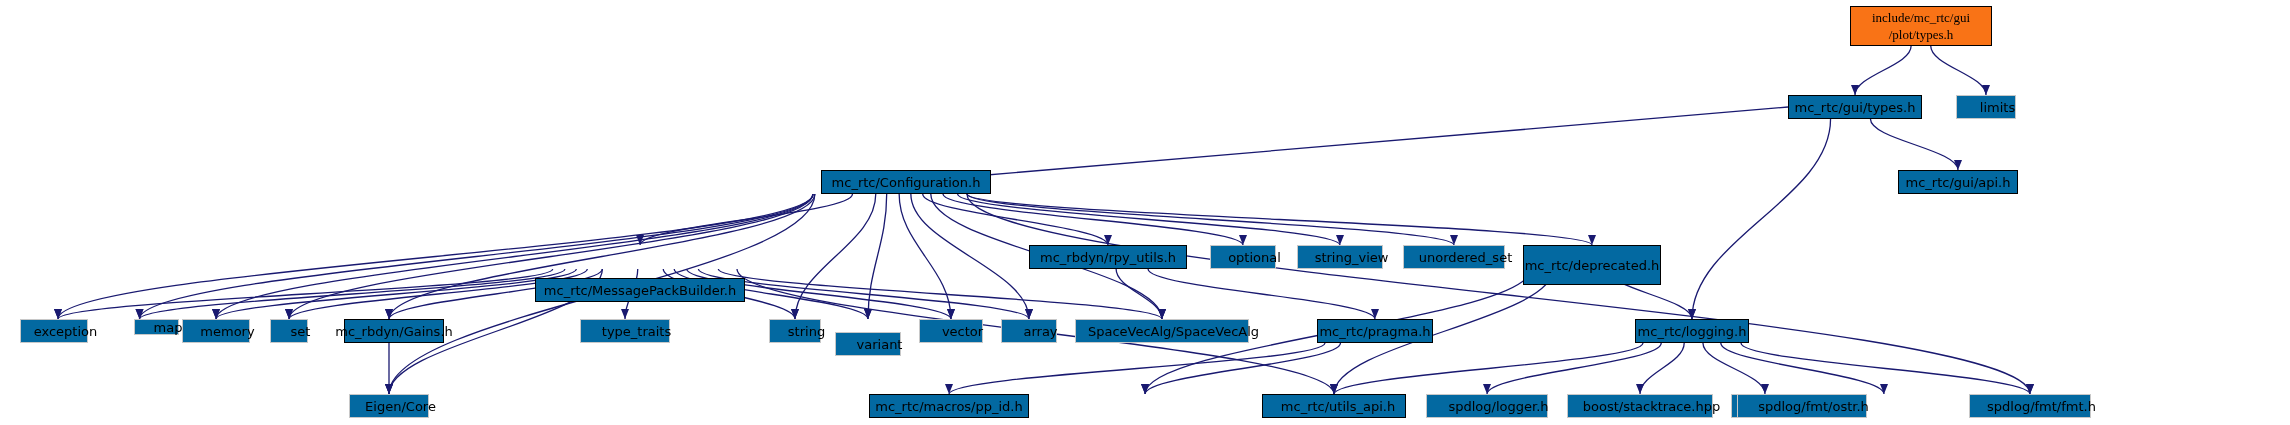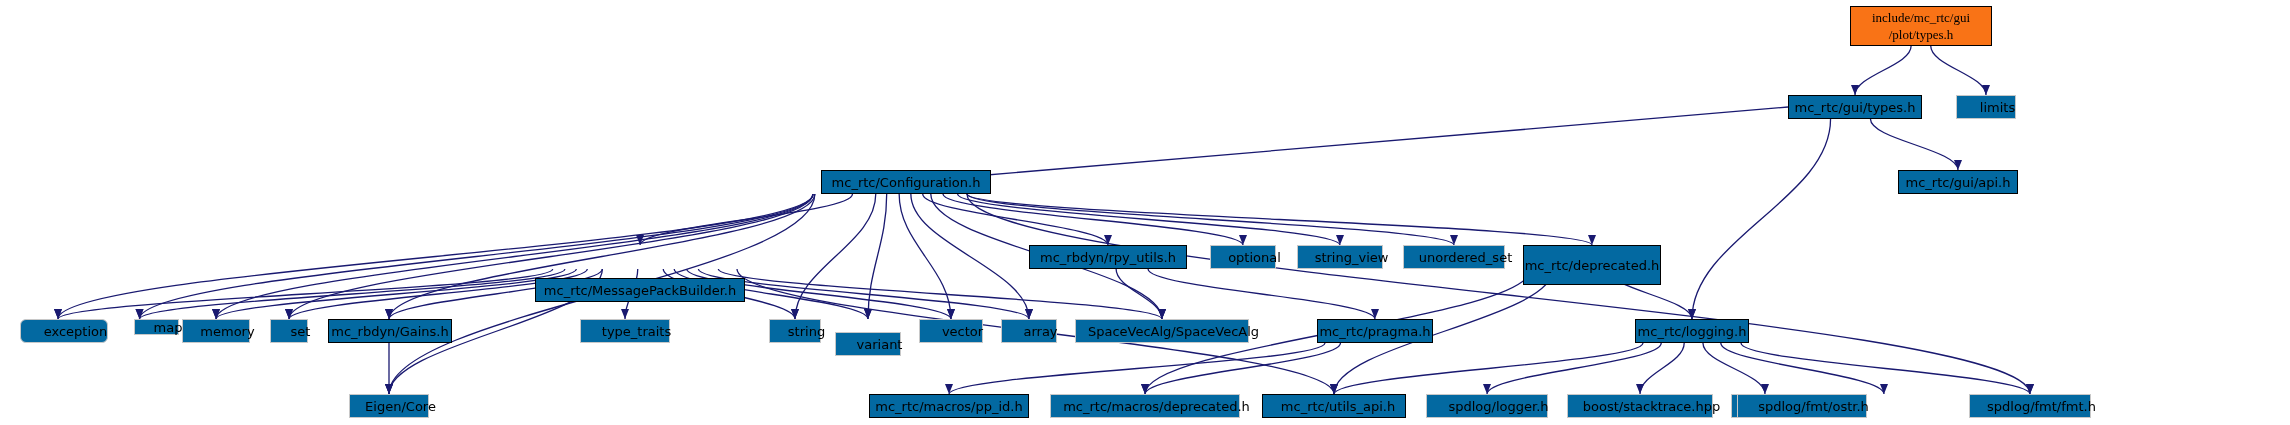--- a/index.html
+++ b/index.html
@@ -104,33 +104,33 @@
     </div>
   <div class="node ext" style="left:1297px;top:245px;width:86px;height:24px;">
       <span>string_view</span>
     </div>
   <div class="node ext" style="left:1403px;top:245px;width:102px;height:24px;">
       <span>unordered_set</span>
     </div>
   <div class="node doc" style="left:1523px;top:245px;width:138px;height:40px;">
       <span>mc_rtc/deprecated.h</span>
     </div>
-  <div class="node ext" style="left:20px;top:319px;width:88px;height:24px;border-radius:6px;">
+  <div class="node ext" style="left:20px;top:319px;width:68px;height:24px;">
       <span>exception</span>
     </div>
   <div class="node ext" style="left:134px;top:319px;width:45px;height:16px;">
       <span>map</span>
     </div>
   <div class="node ext" style="left:182px;top:319px;width:68px;height:24px;">
       <span>memory</span>
     </div>
   <div class="node ext" style="left:270px;top:319px;width:38px;height:24px;">
       <span>set</span>
     </div>
-  <div class="node doc" style="left:328px;top:319px;width:124px;height:24px;">
+  <div class="node doc" style="left:344px;top:319px;width:100px;height:24px;">
       <span>mc_rbdyn/Gains.h</span>
     </div>
   <div class="node ext" style="left:580px;top:319px;width:90px;height:24px;">
       <span>type_traits</span>
     </div>
   <div class="node ext" style="left:769px;top:319px;width:52px;height:24px;">
       <span>string</span>
     </div>
   <div class="node ext" style="left:835px;top:332px;width:66px;height:24px;">
       <span>variant</span>
@@ -149,23 +149,20 @@
     </div>
   <div class="node doc" style="left:1635px;top:319px;width:114px;height:24px;">
       <span>mc_rtc/logging.h</span>
     </div>
   <div class="node ext" style="left:349px;top:394px;width:80px;height:24px;">
       <span>Eigen/Core</span>
     </div>
   <div class="node doc" style="left:869px;top:394px;width:160px;height:24px;">
       <span>mc_rtc/macros/pp_id.h</span>
     </div>
-  <div class="node ext" style="left:1050px;top:394px;width:190px;height:24px;">
-      <span>mc_rtc/macros/deprecated.h</span>
-    </div>
   <div class="node doc" style="left:1262px;top:394px;width:144px;height:24px;padding-left:8px;">
       <span>mc_rtc/utils_api.h</span>
     </div>
   <div class="node ext" style="left:1426px;top:394px;width:122px;height:24px;">
       <span>spdlog/logger.h</span>
     </div>
   <div class="node ext" style="left:1567px;top:394px;width:146px;height:24px;">
       <span>boost/stacktrace.hpp</span>
     </div>
   <div class="node ext" style="left:1731px;top:394px;width:68px;height:24px;">

